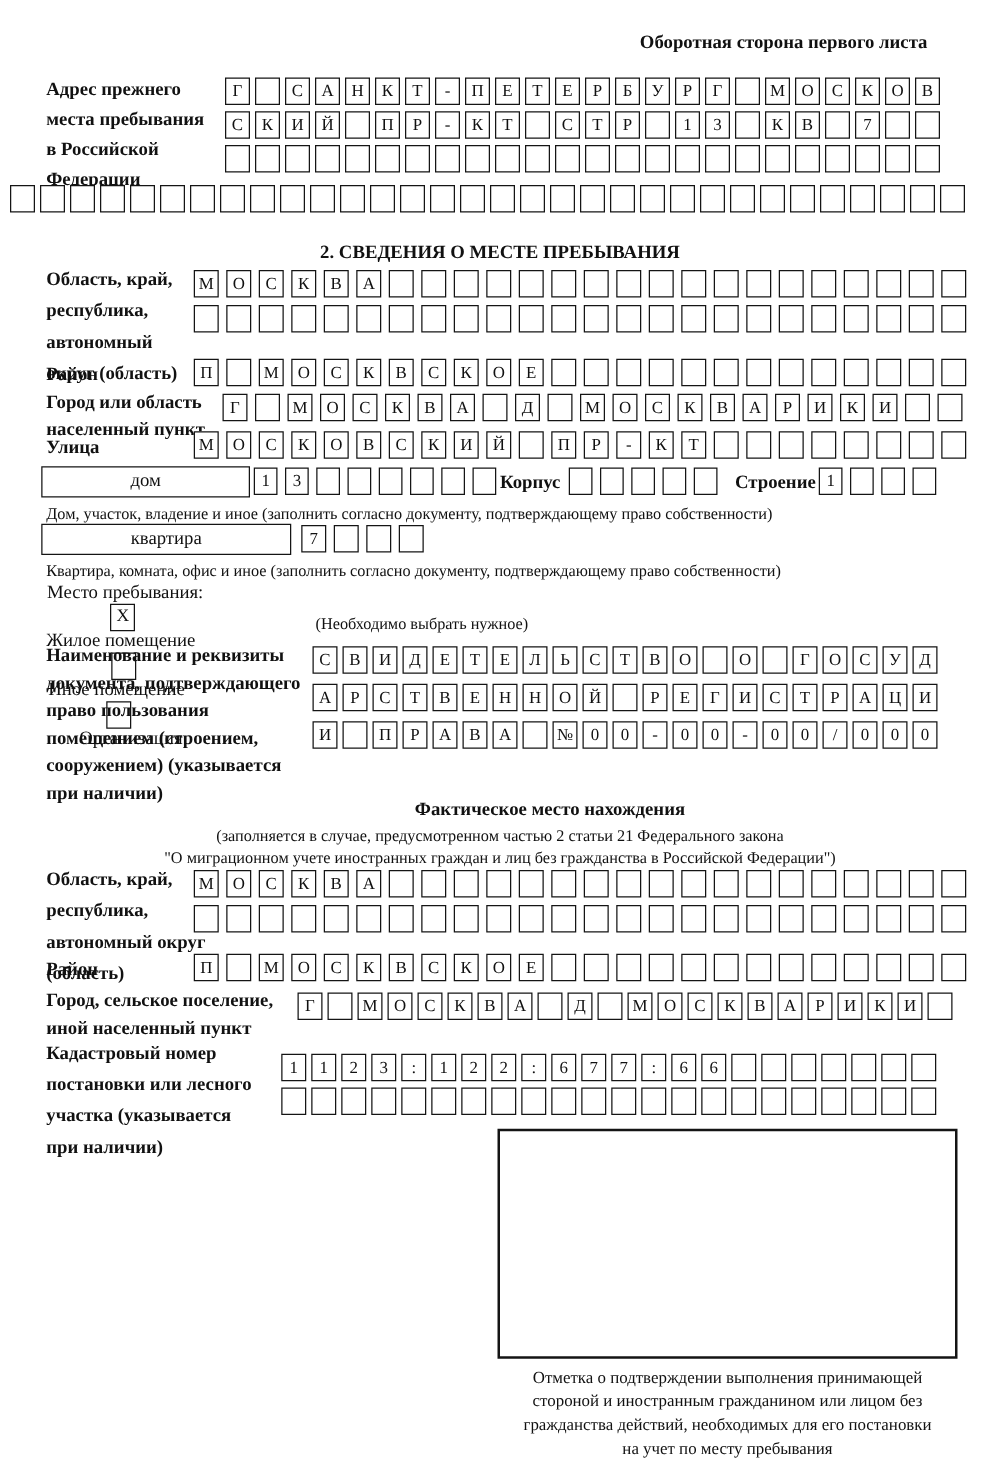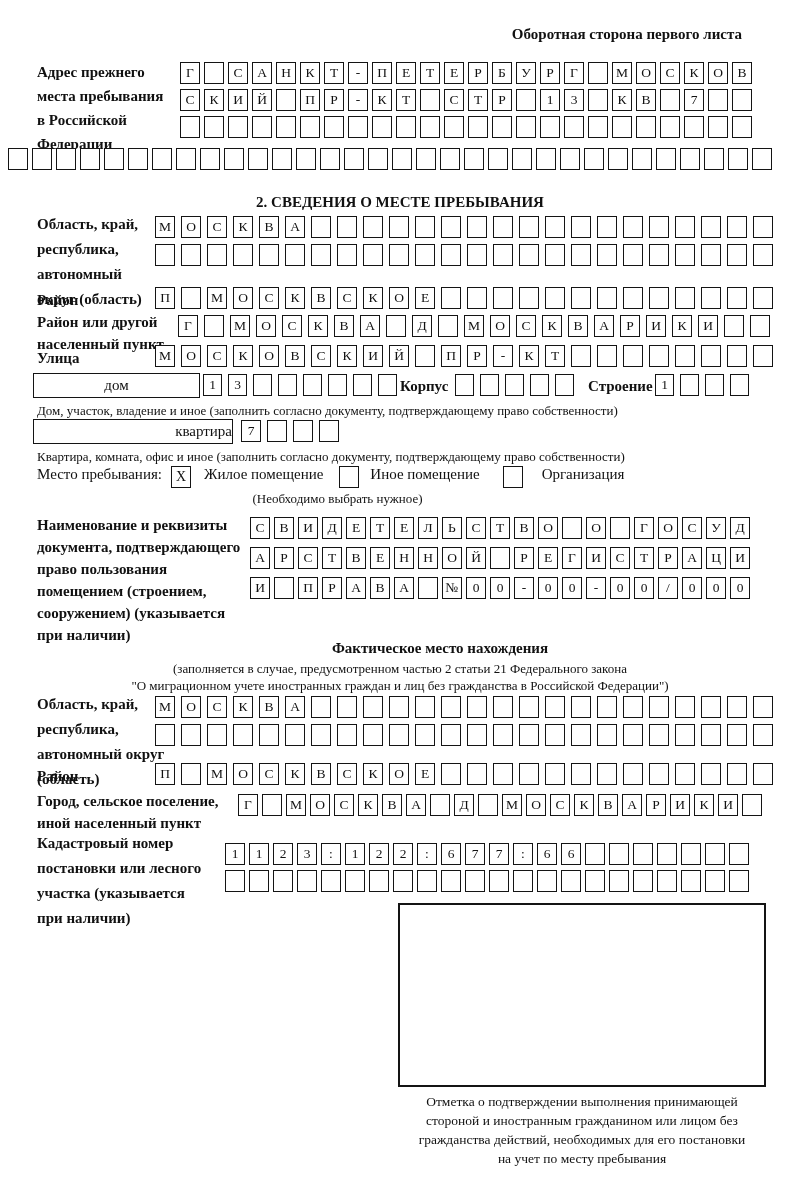--- a/index.html
+++ b/index.html
@@ -13,21 +13,21 @@
   .ctr{left:0;width:800px;text-align:center;}
   .cellrow{position:absolute;display:flex;}
   .g24{gap:4px}
   .g26{gap:6px}
   .cell{flex:none;width:20px;height:22px;border:1.6px solid #141414;box-sizing:border-box;
         font-size:13.5px;line-height:19px;text-align:center;background:#fff;}
   .sm{gap:6px}
   .sm .cell{width:19px;}
   .widebox{position:absolute;height:25px;border:1.6px solid #141414;box-sizing:border-box;
         font-size:15px;line-height:22px;text-align:center;background:#fff;}
-  .mesto{position:absolute;display:flex;font-size:15px;}
+  .mesto{position:absolute;display:flex;align-items:center;font-size:15px;flex-direction:column;}
   .chk{flex:none;width:20px;height:22px;border:1.6px solid #141414;box-sizing:border-box;
         font-size:14px;line-height:19px;text-align:center;}
   .mesto>*:nth-child(1){margin-right:9px}
   .mesto>*:nth-child(2){margin-right:13px}
   .mesto>*:nth-child(3){margin-right:16px}
   .mesto>*:nth-child(4){margin-right:11px}
   .mesto>*:nth-child(5){margin-right:23px}
   .mesto>*:nth-child(6){margin-right:19px}
   .stampbox{position:absolute;border:2px solid #141414;background:#fff;}
 </style>
@@ -235,21 +235,21 @@
       <div class="cell"></div>
       <div class="cell"></div>
       <div class="cell"></div>
       <div class="cell"></div>
       <div class="cell"></div>
       <div class="cell"></div>
       <div class="cell"></div>
       <div class="cell"></div>
     </div>
 
-  <div class="lbl lh22" style="left:37px;top:311px;">Район или другой
+  <div class="lbl lh22" style="left:37px;top:311px;">Город или область
 населенный пункт</div>
   <div class="cellrow g26" style="left:178px;top:315px;">
       <div class="cell">Г</div>
       <div class="cell"></div>
       <div class="cell">М</div>
       <div class="cell">О</div>
       <div class="cell">С</div>
       <div class="cell">К</div>
       <div class="cell">В</div>
       <div class="cell">А</div>
@@ -319,21 +319,21 @@
     </div>
   <div class="lbl" style="left:588px;top:374px;">Строение</div>
   <div class="cellrow sm" style="left:655px;top:374px;">
       <div class="cell">1</div>
       <div class="cell"></div>
       <div class="cell"></div>
       <div class="cell"></div>
     </div>
   <div class="note" style="left:37px;top:403px;">Дом, участок, владение и иное (заполнить согласно документу, подтверждающему право собственности)</div>
 
-  <div class="widebox" style="left:33px;top:419px;width:200px;text-align:right;">квартира</div>
+  <div class="widebox" style="left:33px;top:419px;width:200px;">квартира</div>
   <div class="cellrow g26" style="left:241px;top:420px;">
       <div class="cell">7</div>
       <div class="cell"></div>
       <div class="cell"></div>
       <div class="cell"></div>
     </div>
   <div class="note" style="left:37px;top:449px;">Квартира, комната, офис и иное (заполнить согласно документу, подтверждающему право собственности)</div>
 
   <div class="mesto" style="left:37px;top:466px;">
     <span>Место пребывания:</span>

